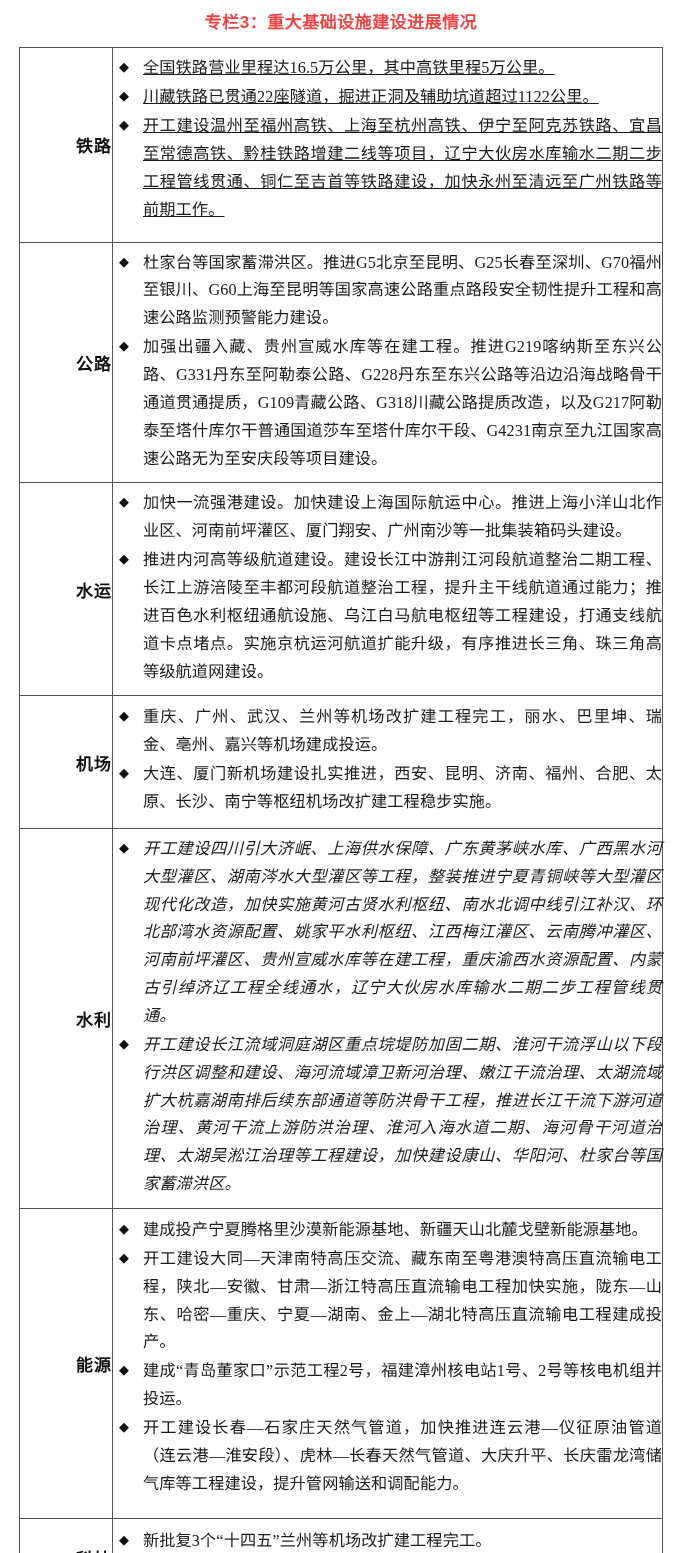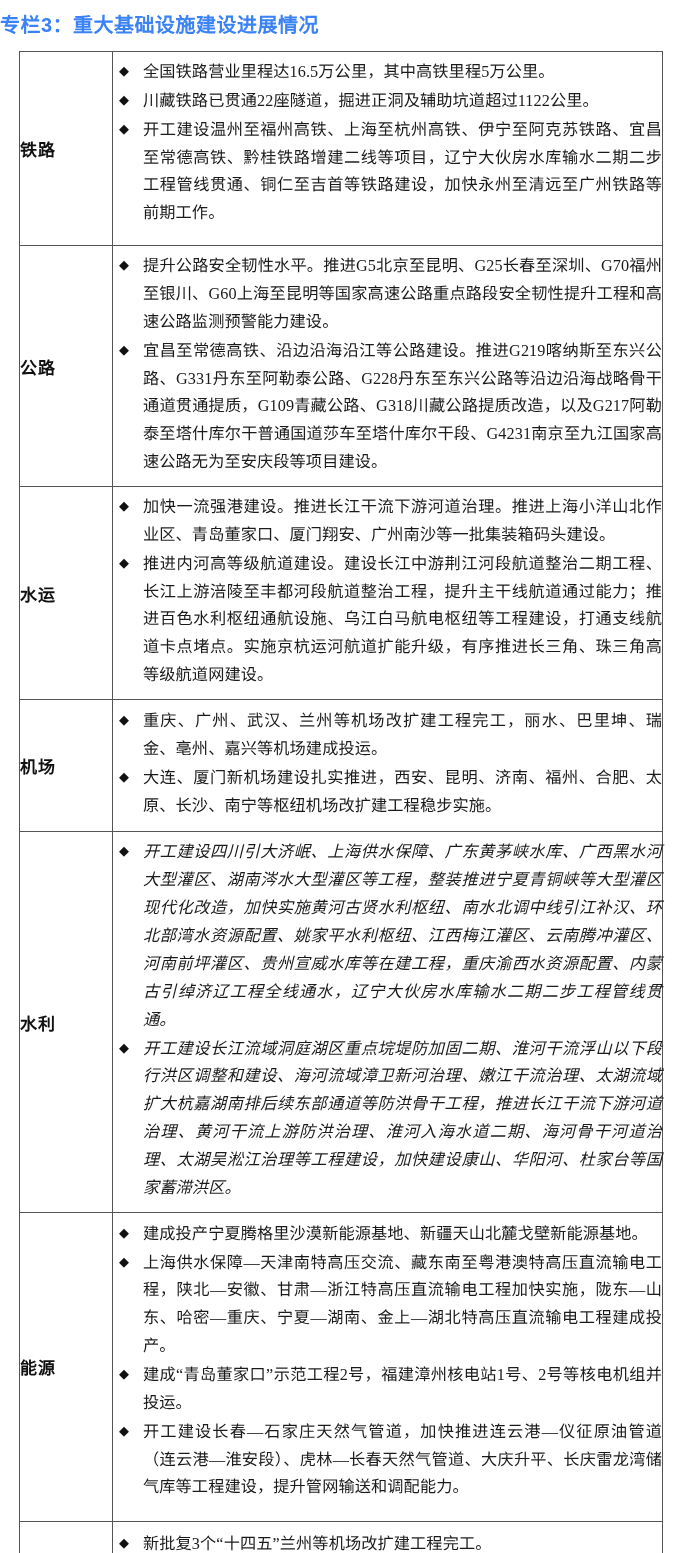--- a/index.html
+++ b/index.html
@@ -15,44 +15,44 @@
     color: #1a1a1a;
     -webkit-font-smoothing: antialiased;
   }
   .page {
     width: 682px;
     box-sizing: border-box;
     padding: 0;
     position: relative;
   }
   .doc-title {
-    text-align: left;
+    text-align: center;
     font-family: "Liberation Sans", "DejaVu Sans", sans-serif;
     font-weight: bold;
-    font-size: 20px;
+    font-size: 17px;
     letter-spacing: 0.5px;
-    color: #3b82f6;
+    color: #ef4444;
     padding: 13px 0 14px 0;
     line-height: 1.2;
   }
   table.panel {
     border-collapse: collapse;
     width: 644px;
     margin: 0 auto;
     table-layout: fixed;
     border: 1.5px solid #555;
   }
   table.panel td {
     border: 1.5px solid #555;
     vertical-align: middle;
     padding: 0;
   }
   td.cat {
     width: 92px;
-    text-align: left;
+    text-align: right;
     font-family: "Liberation Sans", "DejaVu Sans", sans-serif;
     font-weight: bold;
     font-size: 17px;
     letter-spacing: 1px;
     color: #111;
     vertical-align: middle;
   }
   td.body {
     padding: 6px 8px 7px 4px;
     vertical-align: middle;
@@ -76,21 +76,21 @@
   ul.bullets > li::before {
     content: "\25C6";
     position: absolute;
     left: 6px;
     top: 0;
     font-size: 13px;
     line-height: 1.9;
     color: #111;
   }
   
-  tr.r-rail td.body   { padding-top: 7px;  padding-bottom: 16px; }
+  tr.r-rail td.body   { padding-top: 7px;  padding-bottom: 16px; text-decoration: underline; }
   tr.r-road td.body   { padding-top: 7px;  padding-bottom: 8px; }
   tr.r-water td.body  { padding-top: 7px;  padding-bottom: 8px; }
   tr.r-air td.body    { padding-top: 8px;  padding-bottom: 10px; }
   tr.r-cons td.body   { padding-top: 7px;  padding-bottom: 8px; font-style: italic; }
   tr.r-energy td.body { padding-top: 8px;  padding-bottom: 18px; }
   tr.r-tech td.body   { padding-top: 9px;  padding-bottom: 10px; }
 </style>
 </head>
 <body>
 
@@ -109,31 +109,31 @@
             <li>川藏铁路已贯通22座隧道，掘进正洞及辅助坑道超过1122公里。</li>
             <li>开工建设温州至福州高铁、上海至杭州高铁、伊宁至阿克苏铁路、宜昌至常德高铁、黔桂铁路增建二线等项目，辽宁大伙房水库输水二期二步工程管线贯通、铜仁至吉首等铁路建设，加快永州至清远至广州铁路等前期工作。</li>
           </ul>
         </td>
       </tr>
 
       <tr class="r-road">
         <td class="cat">公路</td>
         <td class="body">
           <ul class="bullets">
-            <li>提升公路安全韧性水平。推进G5北京至昆明、G25长春至深圳、G70福州至银川、G60上海至昆明等国家高速公路重点路段安全韧性提升工程和高速公路监测预警能力建设。</li>
-            <li>宜昌至常德高铁、沿边沿海沿江等公路建设。推进G219喀纳斯至东兴公路、G331丹东至阿勒泰公路、G228丹东至东兴公路等沿边沿海战略骨干通道贯通提质，G109青藏公路、G318川藏公路提质改造，以及G217阿勒泰至塔什库尔干普通国道莎车至塔什库尔干段、G4231南京至九江国家高速公路无为至安庆段等项目建设。</li>
+            <li>杜家台等国家蓄滞洪区。推进G5北京至昆明、G25长春至深圳、G70福州至银川、G60上海至昆明等国家高速公路重点路段安全韧性提升工程和高速公路监测预警能力建设。</li>
+            <li>加强出疆入藏、贵州宣威水库等在建工程。推进G219喀纳斯至东兴公路、G331丹东至阿勒泰公路、G228丹东至东兴公路等沿边沿海战略骨干通道贯通提质，G109青藏公路、G318川藏公路提质改造，以及G217阿勒泰至塔什库尔干普通国道莎车至塔什库尔干段、G4231南京至九江国家高速公路无为至安庆段等项目建设。</li>
           </ul>
         </td>
       </tr>
 
       <tr class="r-water">
         <td class="cat">水运</td>
         <td class="body">
           <ul class="bullets">
-            <li>加快一流强港建设。推进长江干流下游河道治理。推进上海小洋山北作业区、青岛董家口、厦门翔安、广州南沙等一批集装箱码头建设。</li>
+            <li>加快一流强港建设。加快建设上海国际航运中心。推进上海小洋山北作业区、河南前坪灌区、厦门翔安、广州南沙等一批集装箱码头建设。</li>
             <li>推进内河高等级航道建设。建设长江中游荆江河段航道整治二期工程、长江上游涪陵至丰都河段航道整治工程，提升主干线航道通过能力；推进百色水利枢纽通航设施、乌江白马航电枢纽等工程建设，打通支线航道卡点堵点。实施京杭运河航道扩能升级，有序推进长三角、珠三角高等级航道网建设。</li>
           </ul>
         </td>
       </tr>
 
       <tr class="r-air">
         <td class="cat">机场</td>
         <td class="body">
           <ul class="bullets">
             <li>重庆、广州、武汉、兰州等机场改扩建工程完工，丽水、巴里坤、瑞金、亳州、嘉兴等机场建成投运。</li>
@@ -150,21 +150,21 @@
             <li>开工建设长江流域洞庭湖区重点垸堤防加固二期、淮河干流浮山以下段行洪区调整和建设、海河流域漳卫新河治理、嫩江干流治理、太湖流域扩大杭嘉湖南排后续东部通道等防洪骨干工程，推进长江干流下游河道治理、黄河干流上游防洪治理、淮河入海水道二期、海河骨干河道治理、太湖吴淞江治理等工程建设，加快建设康山、华阳河、杜家台等国家蓄滞洪区。</li>
           </ul>
         </td>
       </tr>
 
       <tr class="r-energy">
         <td class="cat">能源</td>
         <td class="body">
           <ul class="bullets">
             <li>建成投产宁夏腾格里沙漠新能源基地、新疆天山北麓戈壁新能源基地。</li>
-            <li>上海供水保障—天津南特高压交流、藏东南至粤港澳特高压直流输电工程，陕北—安徽、甘肃—浙江特高压直流输电工程加快实施，陇东—山东、哈密—重庆、宁夏—湖南、金上—湖北特高压直流输电工程建成投产。</li>
+            <li>开工建设大同—天津南特高压交流、藏东南至粤港澳特高压直流输电工程，陕北—安徽、甘肃—浙江特高压直流输电工程加快实施，陇东—山东、哈密—重庆、宁夏—湖南、金上—湖北特高压直流输电工程建成投产。</li>
             <li>建成“青岛董家口”示范工程2号，福建漳州核电站1号、2号等核电机组并投运。</li>
             <li>开工建设长春—石家庄天然气管道，加快推进连云港—仪征原油管道（连云港—淮安段）、虎林—长春天然气管道、大庆升平、长庆雷龙湾储气库等工程建设，提升管网输送和调配能力。</li>
           </ul>
         </td>
       </tr>
 
       <tr class="r-tech">
         <td class="cat">科技</td>
         <td class="body">
           <ul class="bullets">

